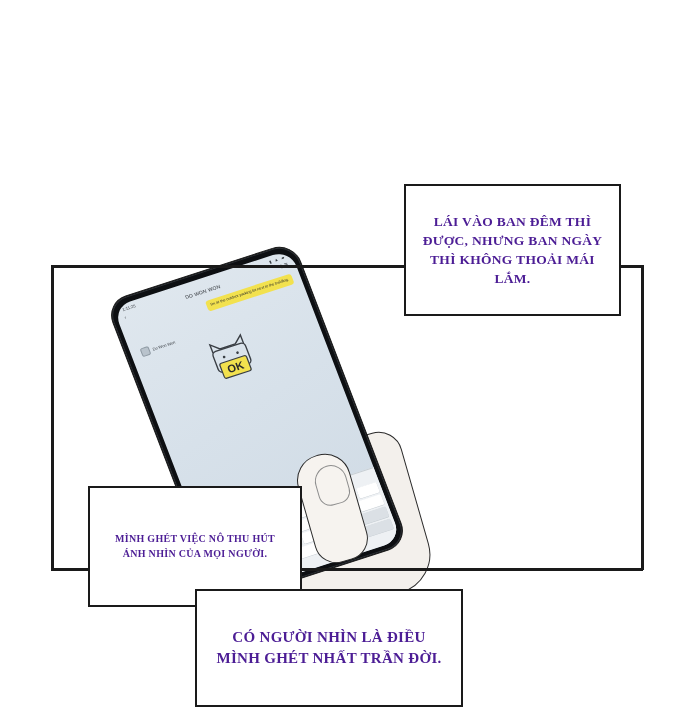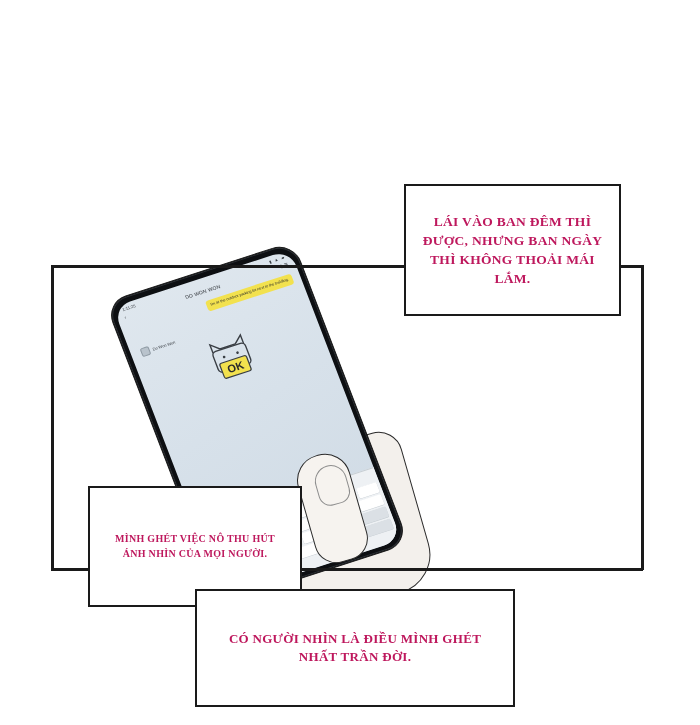--- a/index.html
+++ b/index.html
@@ -202,21 +202,21 @@
     background: #ffffff;
     border: 2.2px solid #1a1a1a;
     box-sizing: border-box;
     display: flex;
     align-items: center;
     justify-content: center;
     text-align: center;
     padding: 10px 14px;
     font-family: "Liberation Serif", serif;
     font-weight: 700;
-    color: #be185d;
+    color: #4c1d95;
     letter-spacing: .3px;
     line-height: 1.42;
     z-index: 10;
   }
   #caption-top {
     left: 404px;
     top: 184px;
     width: 217px;
     height: 132px;
     font-size: 13.5px;
@@ -225,23 +225,23 @@
     left: 88px;
     top: 486px;
     width: 214px;
     height: 121px;
     font-size: 10px;
     z-index: 11;
   }
   #caption-bottom {
     left: 195px;
     top: 589px;
-    width: 320px;
+    width: 268px;
     height: 118px;
-    font-size: 13px;
+    font-size: 15px;
     z-index: 12;
   }
 
   
   .frame-line {
     position: absolute;
     background: #1a1a1a;
     z-index: 5;
   }
   .fl-left  { left: 51px;  top: 265px; width: 2.5px; height: 305px; }

